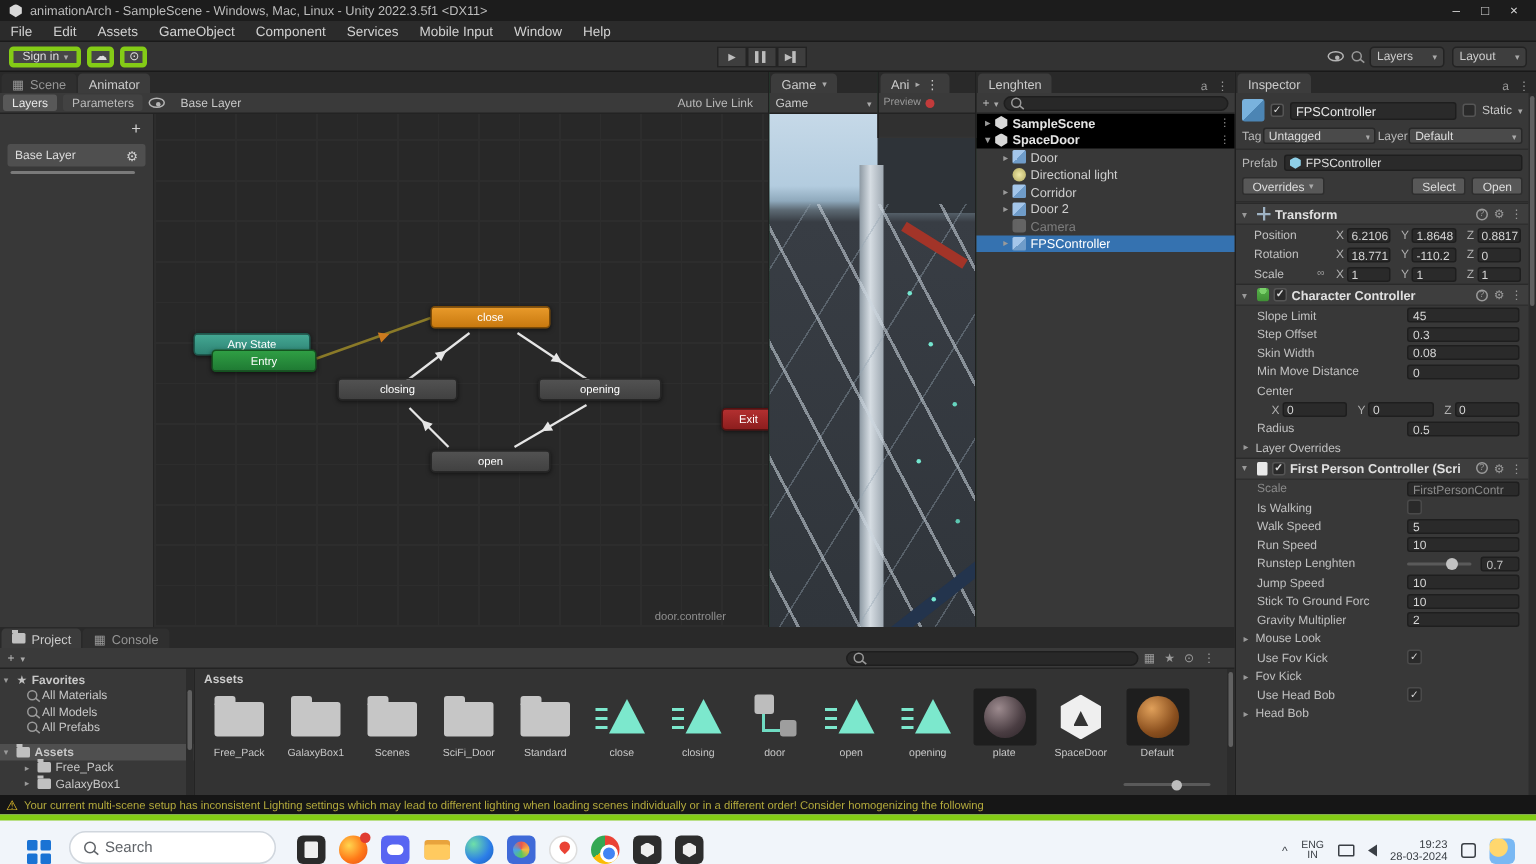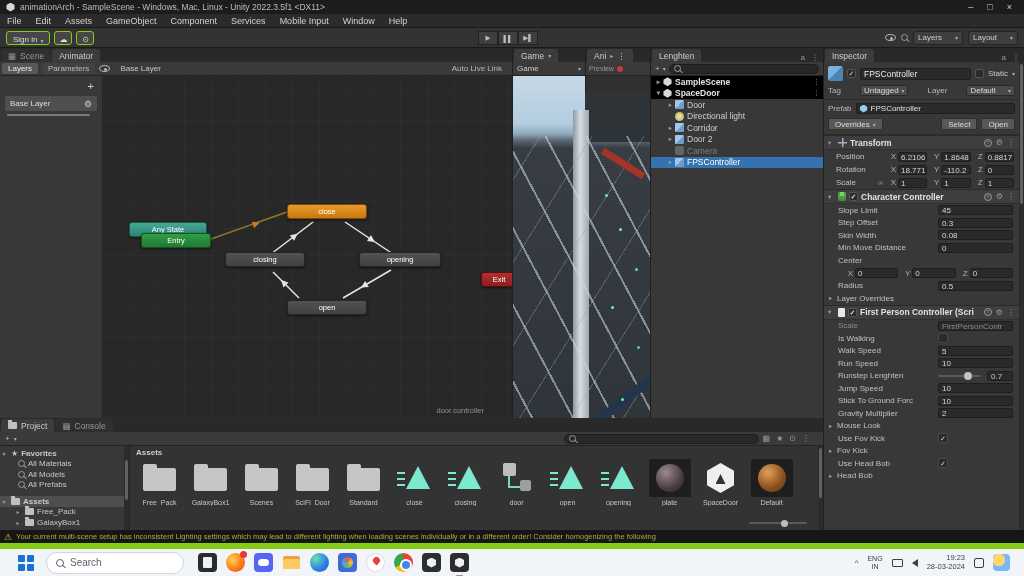--- a/index.html
+++ b/index.html
@@ -6,21 +6,21 @@
   html,body{width:1024px;height:576px;overflow:hidden;background:#2f2f2f;position:relative}
   .abs{position:absolute}
 
   
   #titlebar{top:0;left:0;right:0;height:14px;background:#1c1c1c;color:#bdbdbd;font-size:8.5px;display:flex;align-items:center;gap:5px;padding:0 6px}
   .uhex{width:9px;height:9px;background:#d8d8d8;clip-path:polygon(50% 0%,95% 27%,95% 73%,50% 100%,5% 73%,5% 27%)}
   .win-controls{margin-left:auto;display:flex;gap:14px;color:#d5d5d5;font-size:9px;padding-right:6px}
   #menubar{top:14px;left:0;right:0;height:14px;background:#2b2b2b;display:flex;align-items:center;font-size:9px;color:#d2d2d2;border-bottom:1px solid #1a1a1a}
   .menu-item{padding:0 7px;height:100%;display:flex;align-items:center}
   #toolbar{top:28px;left:0;right:0;height:20px;background:#333;display:flex;align-items:center;padding:0 6px;border-bottom:1px solid #191919}
-  .tb-btn{background:#464646;border:1px solid #84cc16;border-radius:3px;height:14px;font-size:8px;color:#ddd;display:flex;align-items:flex-end;gap:3px;padding:0 6px;margin-right:4px}
+  .tb-btn{background:#464646;border:3px solid #84cc16;border-radius:3px;height:14px;font-size:8px;color:#ddd;display:flex;align-items:center;gap:3px;padding:0 6px;margin-right:4px}
   .tb-ico{width:18px;justify-content:center}
   .transport{position:absolute;left:478px;top:3px;display:flex}
   .t-btn{width:20px;height:14px;background:#3e3e3e;border:1px solid #232323;display:flex;align-items:center;justify-content:center;color:#bdbdbd;font-size:6.5px}
   .tb-right{margin-left:auto;display:flex;align-items:center;gap:5px}
   .tb-select{width:50px;height:14px;background:#3e3e3e;border:1px solid #232323;border-radius:3px;font-size:8px;color:#ccc;display:flex;align-items:center;justify-content:space-between;padding:0 4px}
   .eye{width:11px;height:7px;border:1px solid #b5b5b5;border-radius:50%;position:relative}
   .eye::after{content:"";position:absolute;left:3.5px;top:1.5px;width:3px;height:3px;border-radius:50%;background:#b5b5b5}
   .mag{width:7px;height:7px;border:1px solid #9a9a9a;border-radius:50%;position:relative;flex:none}
   .mag::after{content:"";position:absolute;width:4px;height:1px;background:#9a9a9a;right:-3px;bottom:-1px;transform:rotate(40deg)}
   .caret{font-size:6px;color:#aaa}
@@ -93,21 +93,21 @@
   #insp{top:48px;left:824px;width:200px;height:482px;border-right:none}
   .icontent{position:absolute;top:14px;left:0;right:5px;bottom:0;overflow:hidden}
   .iscroll{position:absolute;top:14px;right:0;bottom:0;width:5px;background:#2c2c2c}
   .iscroll .thumb{position:absolute;top:2px;left:1px;width:3px;height:140px;background:#616161;border-radius:2px}
   .go-head{padding:4px 4px 3px 4px;border-bottom:1px solid #2c2c2c}
   .go-row1{display:flex;align-items:center;gap:4px}
   .go-cube{width:15px;height:15px;background:linear-gradient(135deg,#79b2dd 0 50%,#4c85b4 50%);border-radius:2px}
   .cb{width:9px;height:9px;background:#2a2a2a;border:1px solid #555;border-radius:2px;color:#ddd;font-size:7px;line-height:8px;text-align:center;flex:none}
   .go-name{flex:1;height:12px;background:#2a2a2a;border:1px solid #1e1e1e;border-radius:2px;font-size:8.5px;color:#e8e8e8;line-height:11px;padding:0 3px;overflow:hidden}
   .static-lbl{font-size:8px;color:#c8c8c8}
-  .go-row2{display:flex;align-items:center;gap:19px;margin-top:4px;font-size:8px;color:#b8b8b8}
+  .go-row2{display:flex;align-items:center;gap:1px;margin-top:4px;font-size:8px;color:#b8b8b8}
   .isel{flex:1;height:11px;background:#4a4a4a;border:1px solid #282828;border-radius:2px;display:flex;align-items:center;justify-content:space-between;padding:0 3px;font-size:8px;color:#ddd;min-width:0}
   .isel span{overflow:hidden;white-space:nowrap}
   .prefab-block{padding:3px 4px 4px 4px;border-bottom:1px solid #2c2c2c}
   .prefab-row{display:flex;align-items:center;gap:4px;font-size:8px;color:#b8b8b8}
   .prefab-field{flex:1;height:11px;background:#2a2a2a;border:1px solid #1e1e1e;border-radius:2px;display:flex;align-items:center;gap:3px;padding:0 3px;color:#e0e0e0}
   .phex{width:8px;height:8px;background:#8fd0e8;clip-path:polygon(50% 0%,95% 27%,95% 73%,50% 100%,5% 73%,5% 27%)}
   .prefab-btns{display:flex;align-items:center;margin-top:4px;gap:4px}
   .ibtn{height:12px;background:#585858;border:1px solid #2e2e2e;border-radius:2px;font-size:8px;color:#ddd;padding:0 6px;display:flex;align-items:center;gap:3px}
   .comp-head{display:flex;align-items:center;height:15px;background:#3e3e3e;border-top:1px solid #2a2a2a;border-bottom:1px solid #2f2f2f;padding:0 4px;font-size:8.5px;color:#e0e0e0;font-weight:bold;gap:3px}
   .chev{color:#9a9a9a;font-size:6.5px;width:7px;flex:none;font-weight:normal}
@@ -174,21 +174,21 @@
   .size-slider{position:absolute;right:16px;bottom:6px;width:58px;height:2px;background:#5a5a5a;border-radius:1px}
   .size-slider .dot{position:absolute;left:55%;top:-2.5px;width:7px;height:7px;border-radius:50%;background:#bdbdbd}
   .grid-scroll{position:absolute;right:0;top:0;bottom:0;width:5px;background:#2c2c2c}
   .grid-scroll .thumb{position:absolute;top:2px;left:1px;width:3px;height:50px;background:#616161;border-radius:2px}
 
   
   #warnbar{top:530px;left:0;right:0;height:13px;background:#161616;display:flex;align-items:center;gap:4px;padding:0 4px;font-size:7.5px;color:#b3a93c;white-space:nowrap;overflow:hidden}
   .warn-tri{color:#e8c229;font-size:9px}
 
   
-  #taskbar{top:543px;left:0;right:0;height:33px;background:#f1f5fa;border-top:6px solid #84cc16;display:flex;align-items:center;padding:0 10px}
+  #taskbar{top:543px;left:0;right:0;height:33px;background:#f1f5fa;border-top:4px solid #84cc16;display:flex;align-items:flex-end;padding:0 10px}
   .start{width:16px;height:16px;display:grid;grid-template-columns:7px 7px;grid-template-rows:7px 7px;gap:2px;margin-left:8px}
   .start span{background:#1a73d4;border-radius:1px}
   .search-pill{width:138px;height:22px;background:#fff;border:1px solid #d0d6dd;border-radius:12px;display:flex;align-items:center;gap:6px;padding:0 9px;color:#5f6368;font-size:10px;margin-left:12px}
   .search-pill .mag{border-color:#5f6368;width:8px;height:8px}
   .search-pill .mag::after{background:#5f6368}
   .apps{display:flex;gap:9px;align-items:center;margin-left:14px}
   .app{width:19px;height:19px;border-radius:4px;position:relative;flex:none}
   .app.dark-doc{background:#2b2b2b}
   .app.dark-doc::after{content:"";position:absolute;left:5px;top:4px;width:9px;height:11px;background:#f0f0f0;border-radius:1px}
   .app.firefox{background:radial-gradient(circle at 35% 35%,#ffd54f,#ff7a18 55%,#e64a19);border-radius:50%}

